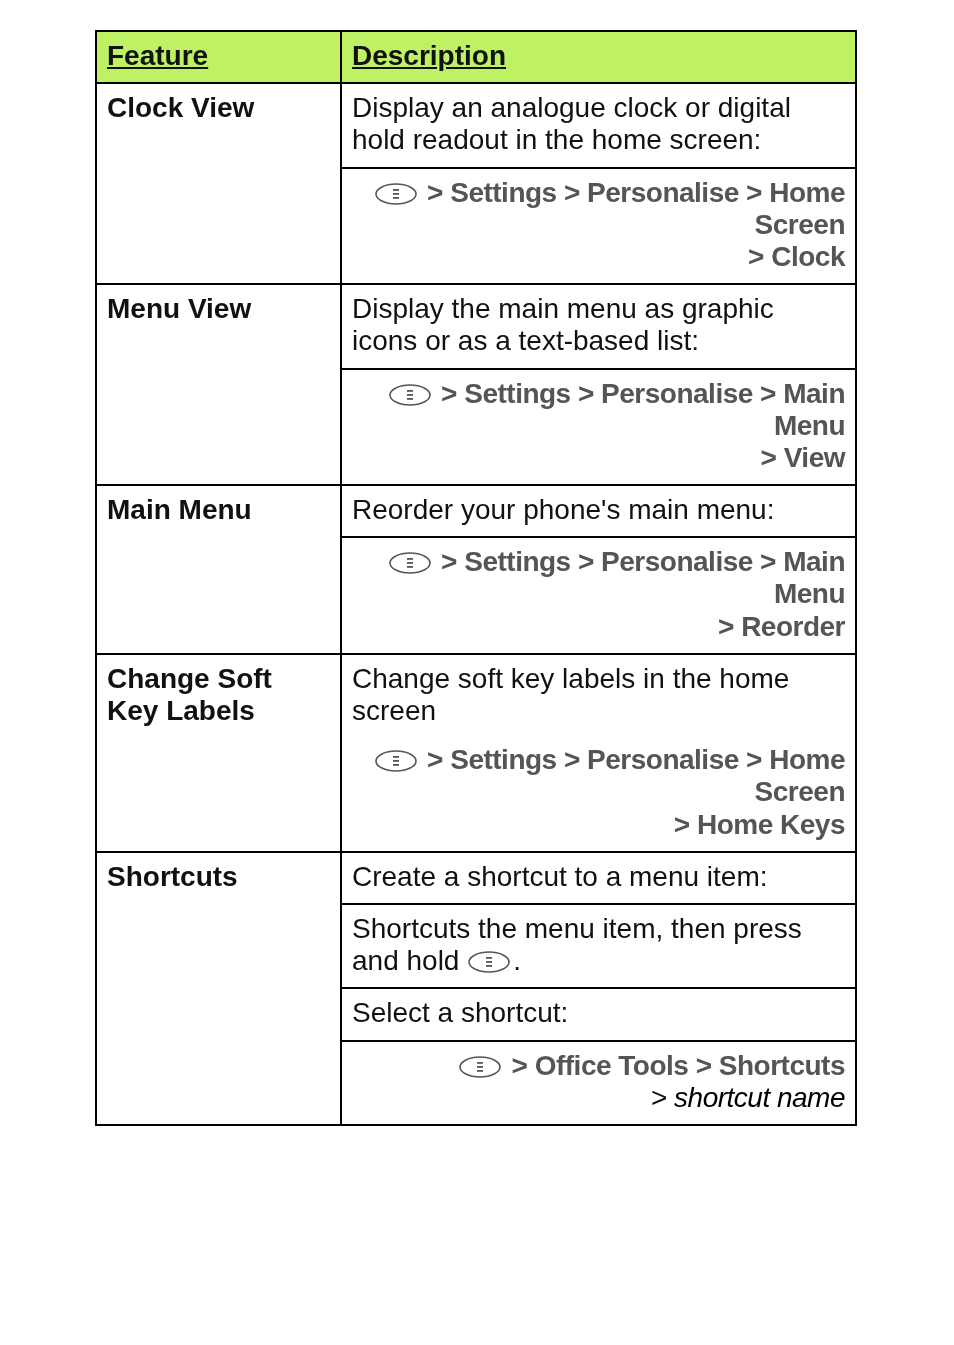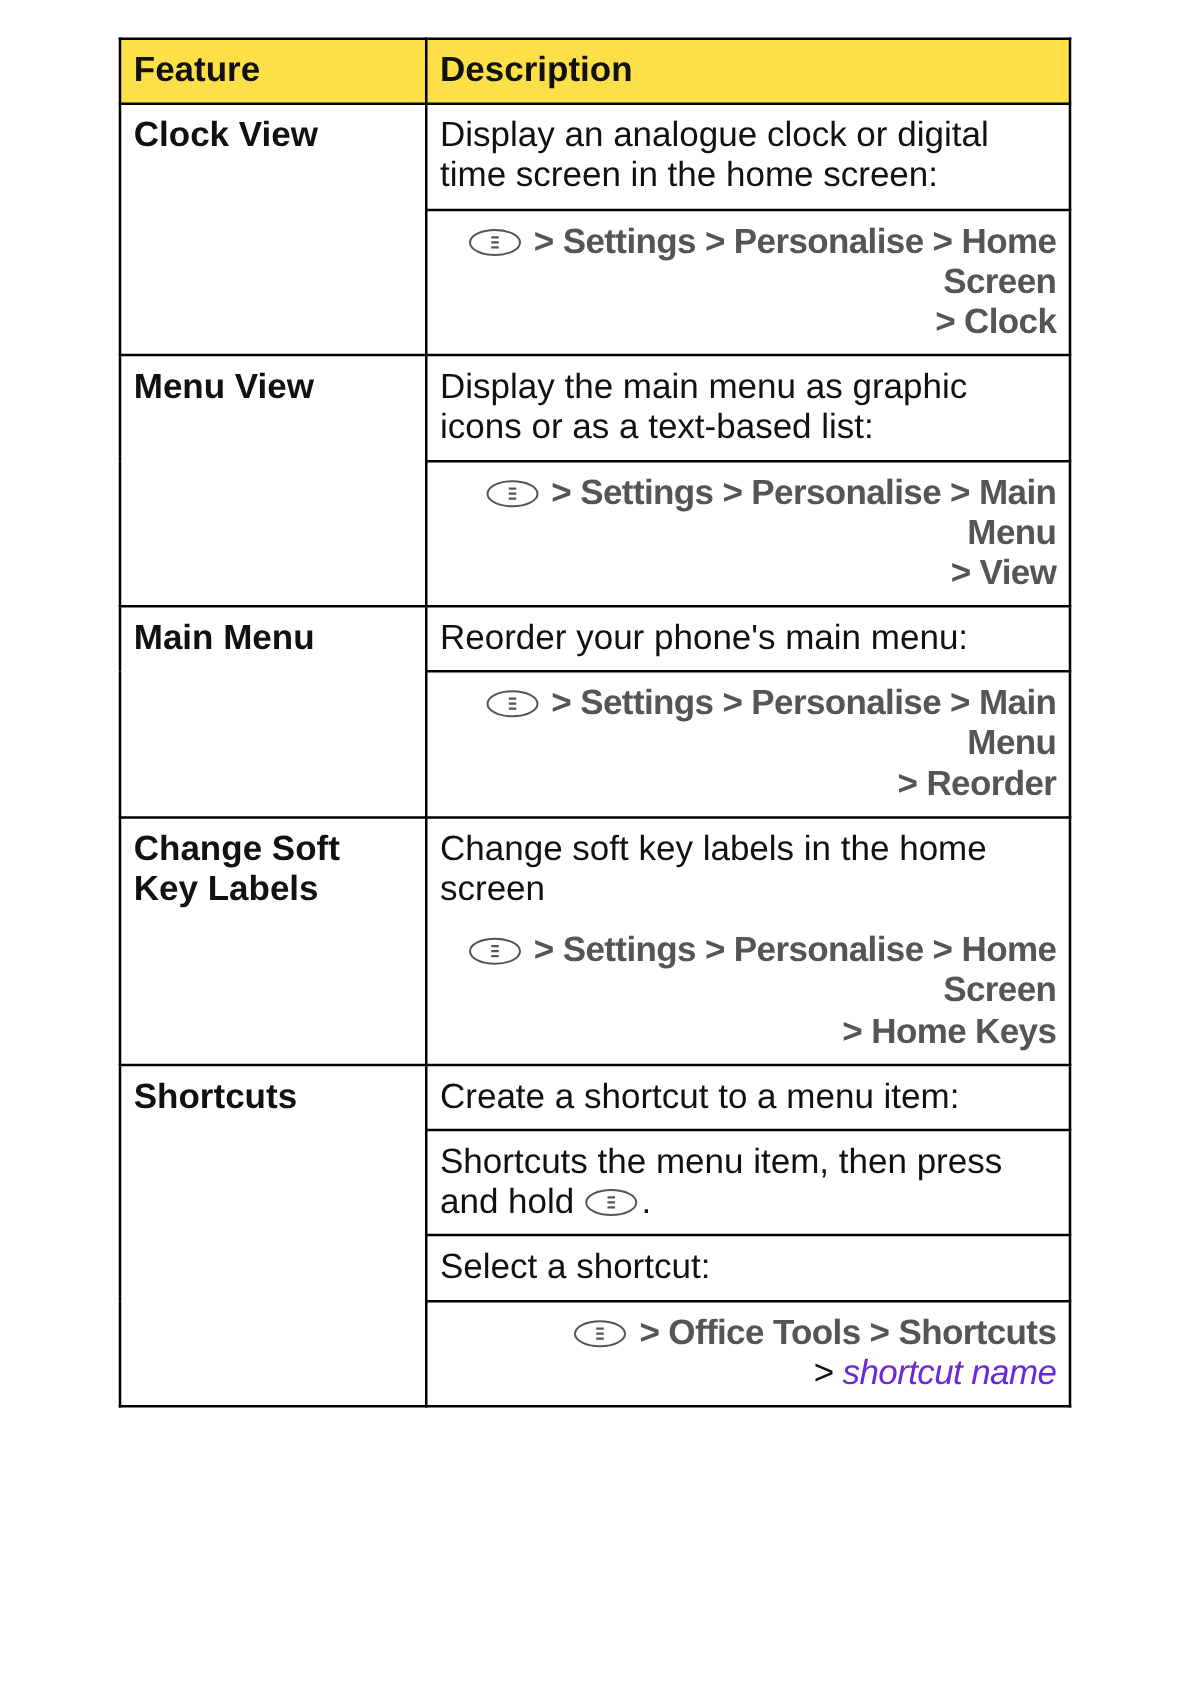--- a/index.html
+++ b/index.html
@@ -31,21 +31,22 @@
     border: 2px solid #000;
     padding: 8px 10px 10px 10px;
     vertical-align: top;
     text-align: left;
     font-size: 28px;
     line-height: 1.15;
     color: #111;
   }
   table.feature-table th {
     font-weight: bold;
-    background: #fde047;
+    background: #bef264;
+    text-decoration: underline;
   }
   .feature-label {
     font-weight: bold;
   }
   .desc-block {
     margin: 0 0 12px 0;
   }
   .desc-block:last-child {
     margin-bottom: 0;
   }
@@ -98,21 +99,21 @@
       <tr>
         <th>Feature</th>
         <th>Description</th>
       </tr>
     </thead>
     <tbody>
 
       <tr>
         <td class="feature-label" rowspan="2">Clock View</td>
         <td>
-          <div class="desc-block">Display an analogue clock or digital time screen in the home screen:</div>
+          <div class="desc-block">Display an analogue clock or digital hold readout in the home screen:</div>
         </td>
       </tr>
       <tr>
         <td>
           <div class="desc-block menu-path">
             <span class="key-icon">
               <svg viewBox="0 0 44 24" xmlns="http://www.w3.org/2000/svg">
                 <ellipse cx="22" cy="12" rx="20" ry="10" fill="none" stroke="#555" stroke-width="1.6"></ellipse>
                 <rect x="19" y="7" width="6" height="1.8" fill="#555"></rect>
                 <rect x="19" y="11" width="6" height="1.8" fill="#555"></rect>
@@ -215,20 +216,20 @@
         <td>
           <div class="desc-block menu-path">
             <span class="key-icon">
               <svg viewBox="0 0 44 24" xmlns="http://www.w3.org/2000/svg">
                 <ellipse cx="22" cy="12" rx="20" ry="10" fill="none" stroke="#555" stroke-width="1.6"></ellipse>
                 <rect x="19" y="7" width="6" height="1.8" fill="#555"></rect>
                 <rect x="19" y="11" width="6" height="1.8" fill="#555"></rect>
                 <rect x="19" y="15" width="6" height="1.8" fill="#555"></rect>
               </svg>
             </span><span class="sep"> &gt; </span><span class="label">Office Tools &gt; Shortcuts</span><br>
-            <span style="font-weight:400;color:#111;">&gt; </span><span class="italic" style="font-weight:400;color:#6d28d9;">shortcut name</span>
+            <span style="font-weight:400;color:#111;">&gt; </span><span class="italic" style="font-weight:400;color:#000000;">shortcut name</span>
           </div>
         </td>
       </tr>
     </tbody>
   </table>
 
 </div>
 
 </body></html>

